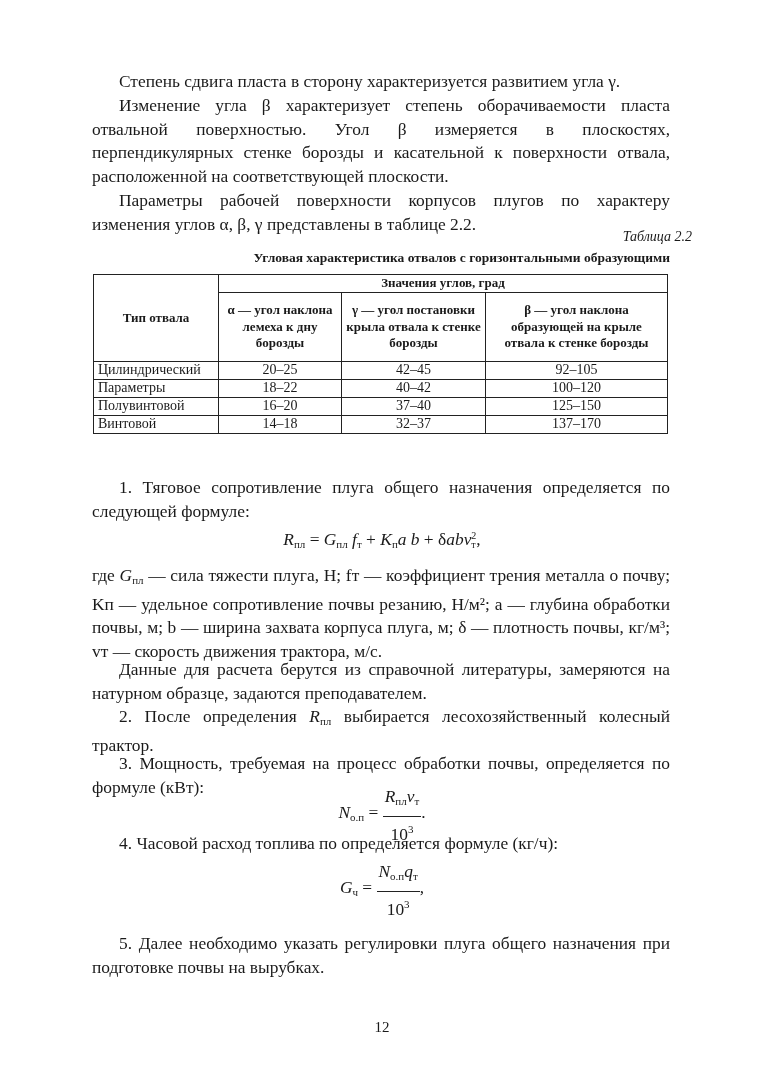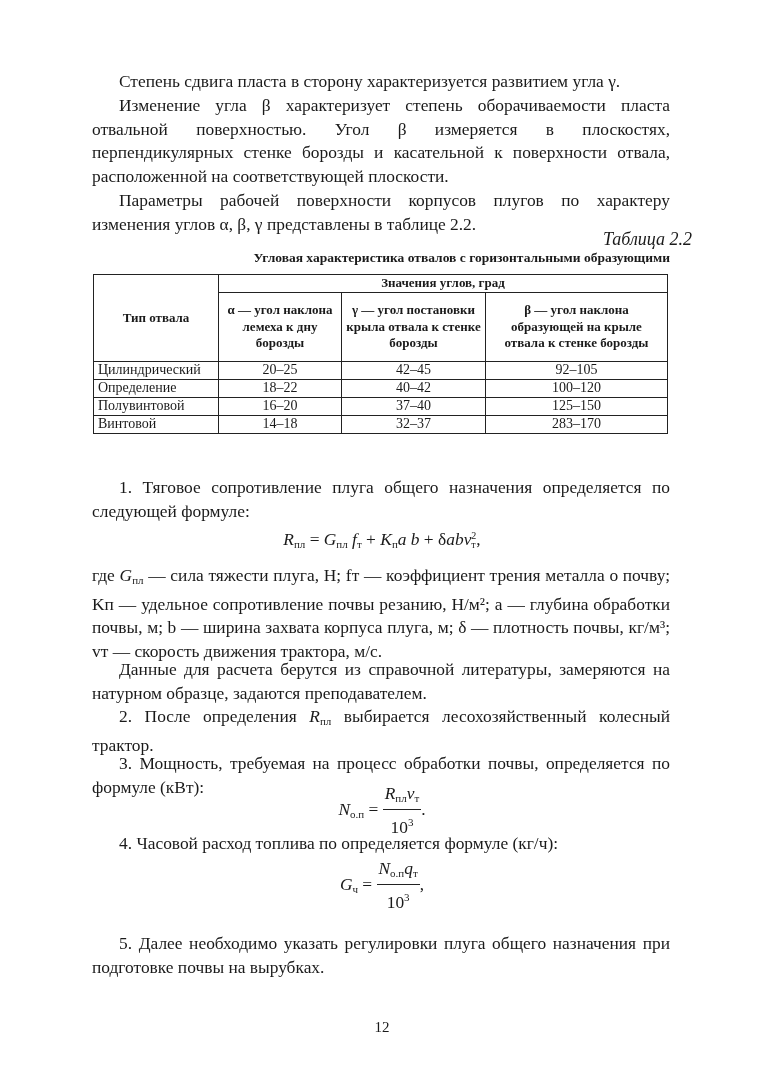--- a/index.html
+++ b/index.html
@@ -10,21 +10,21 @@
   }
   .page { position: absolute; left: 0; top: 0; width: 764px; height: 1080px; }
   .p {
     position: absolute; left: 92px; width: 578px;
     font-size: 17.4px; line-height: 23.6px; text-align: justify;
     text-align-last: left;
   }
   .indent { text-indent: 27px; }
   .tbl-caption-num {
     position: absolute; right: 72px; top: 229px;
-    font-style: italic; font-size: 18px;
+    font-style: italic; font-size: 14px;
   }
   .tbl-title {
     position: absolute; left: 92px; width: 578px; top: 250px;
     text-align: right; font-weight: bold; font-size: 13.5px;
   }
   table.data {
     position: absolute; left: 93px; top: 274px; width: 575px;
     border-collapse: collapse; font-size: 14px;
   }
   table.data td, table.data th {
@@ -37,21 +37,21 @@
     position: absolute; left: 92px; width: 578px; top: 452px;
     font-weight: bold; font-size: 17px; text-align: center;
   }
   .formula {
     position: absolute; left: 0; width: 764px; text-align: center;
     font-size: 17.4px; font-family: "Liberation Serif", serif;
   }
   .i { font-style: italic; }
   .sub { font-size: 11px; vertical-align: -3px; font-style: normal; }
   .frac { display: inline-block; vertical-align: middle; text-align: center; }
-  .frac .num { display: block; border-bottom: 1px solid #222; padding: 0 2px; line-height: 22px; }
+  .frac .num { display: block; border-bottom: 1px solid #222; padding: 0 2px; line-height: 29px; }
   .frac .den { display: block; line-height: 24px; }
   .sup { font-size: 11px; vertical-align: 7px; }
   .page-num { position: absolute; left: 0; width: 764px; top: 1019px; text-align: center; font-size: 15px; }
   .supsub { display: inline-block; vertical-align: -3px; line-height: 9px; font-size: 10px; text-align: left; }
 </style>
 </head>
 <body>
 
 <div class="page">
 
@@ -73,36 +73,36 @@
       <th style="width:135px">γ — угол постановки крыла отвала к стенке борозды</th>
       <th>β — угол наклона образующей на крыле отвала к стенке борозды</th>
     </tr>
     <tr>
       <td class="name">Цилиндрический</td>
       <td>20–25</td>
       <td>42–45</td>
       <td>92–105</td>
     </tr>
     <tr>
-      <td class="name">Определение</td>
+      <td class="name">Параметры</td>
       <td>18–22</td>
       <td>40–42</td>
       <td>100–120</td>
     </tr>
     <tr>
       <td class="name">Полувинтовой</td>
       <td>16–20</td>
       <td>37–40</td>
       <td>125–150</td>
     </tr>
     <tr>
       <td class="name">Винтовой</td>
       <td>14–18</td>
       <td>32–37</td>
-      <td>283–170</td>
+      <td>137–170</td>
     </tr>
   </tbody>
     </table>
 
 
   <div class="p indent" style="top:476px">1. Тяговое сопротивление плуга общего назначения определяется по следующей формуле:</div>
 
   <div class="formula" style="top:529px">
     <span class="i">R</span><span class="sub">пл</span><span> = </span><span class="i">G</span><span class="sub">пл</span><span class="i"> f</span><span class="sub">т</span><span> + </span><span class="i">K</span><span class="sub">п</span><span class="i">a b</span><span> + </span><span>δ</span><span class="i">abv</span><span class="supsub"><span>2</span><br><span>т</span></span><span>,</span>
   </div>

